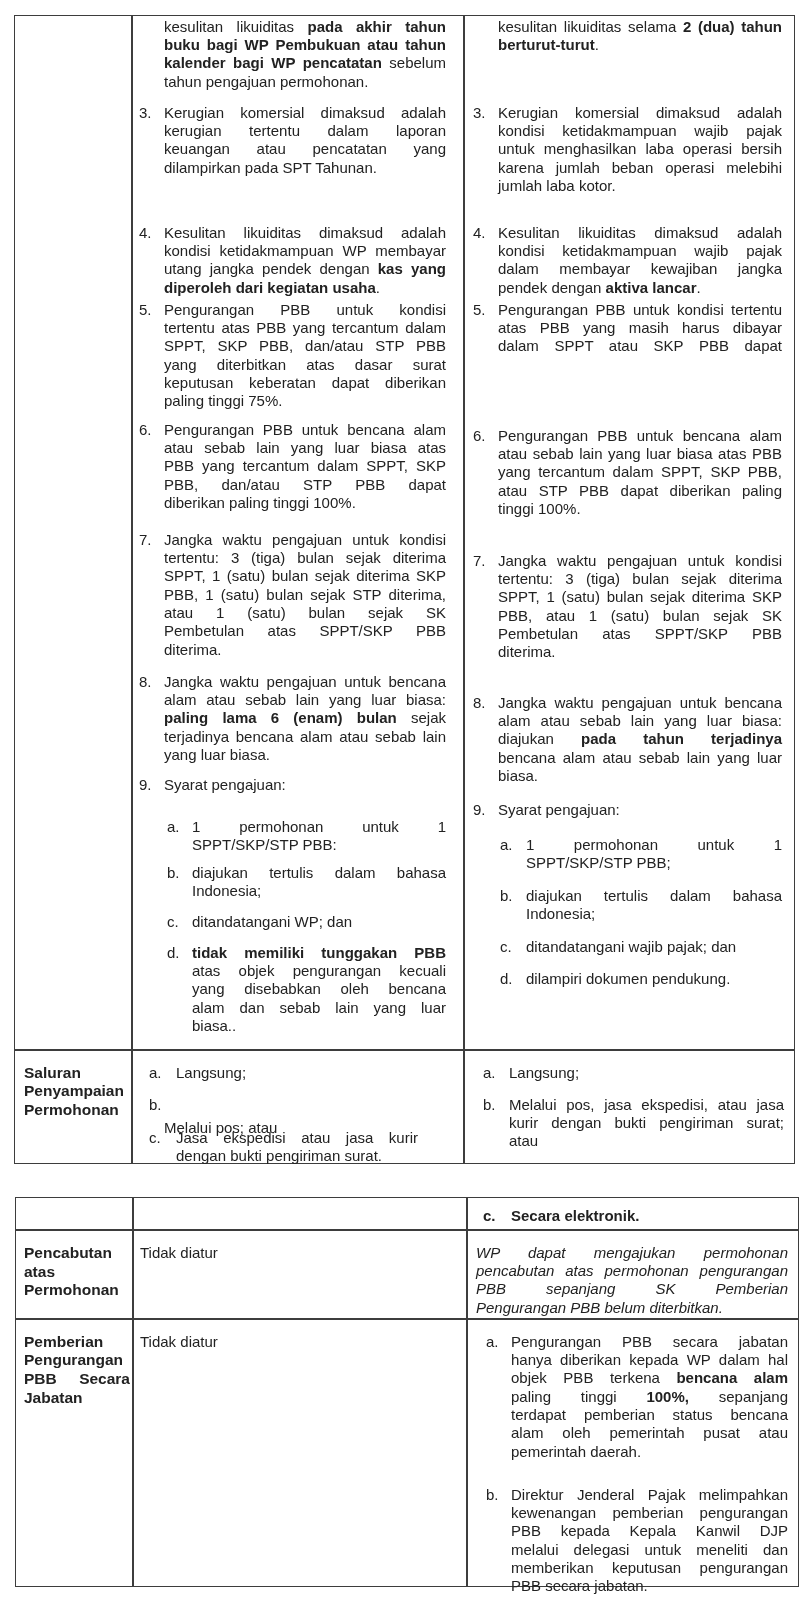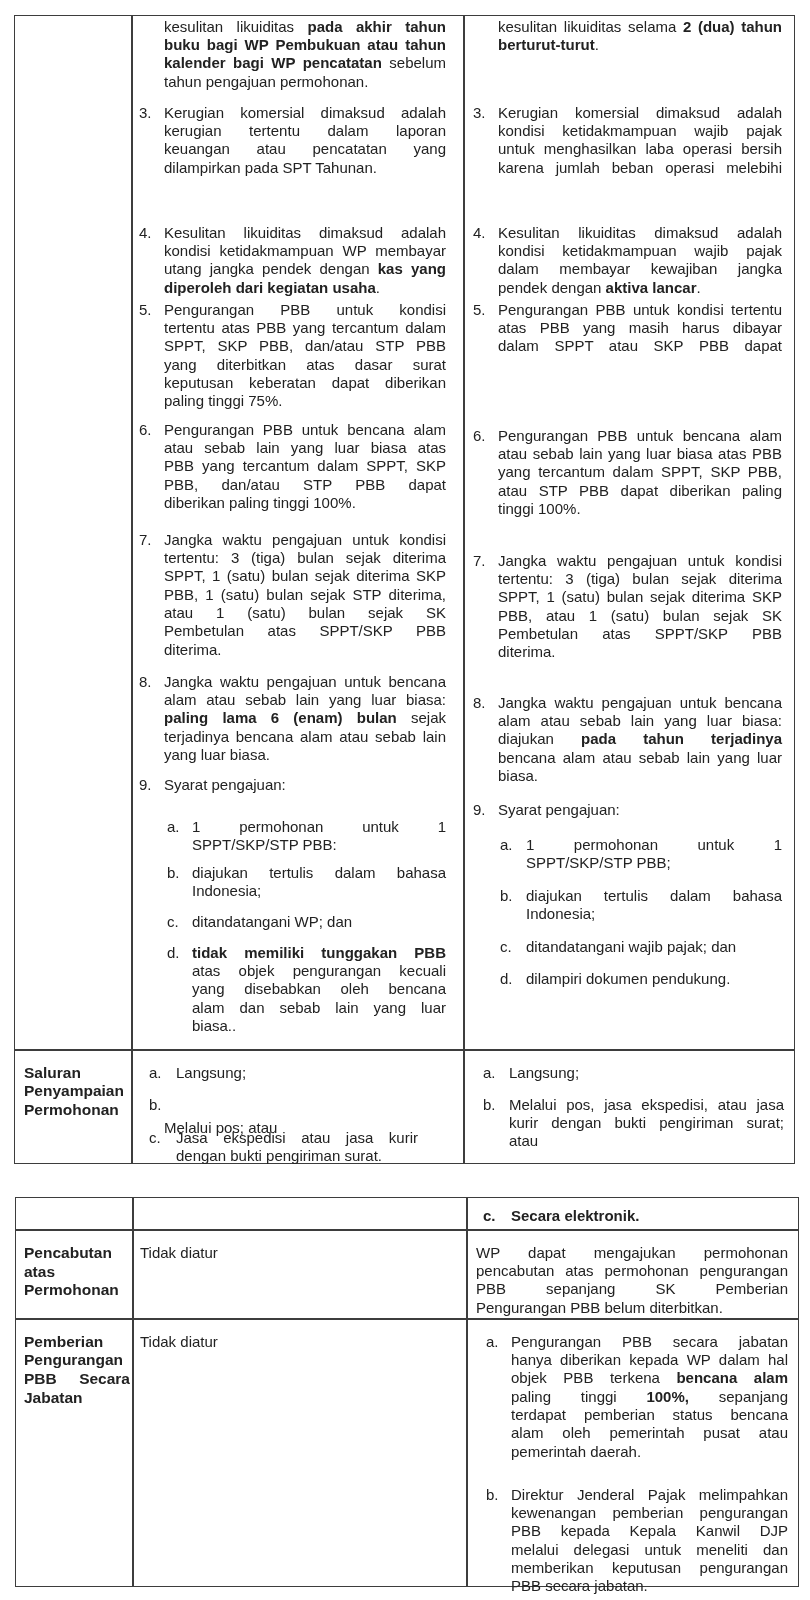--- a/index.html
+++ b/index.html
@@ -147,20 +147,21 @@
               <div class="ln"><span class="b">berturut-turut</span><span>.</span></div>
             </div>
           </div>
           <div class="blk" style="top: 88.85px;">
             <span class="mk" style="left: 459px;">3.</span>
             <div class="txt" style="left: 484px; width: 284px;">
               <div class="ln j">Kerugian komersial dimaksud adalah</div>
               <div class="ln j">kondisi ketidakmampuan wajib pajak</div>
               <div class="ln j">untuk menghasilkan laba operasi bersih</div>
               <div class="ln j">karena jumlah beban operasi melebihi</div>
+              <div class="ln">jumlah laba kotor.</div>
             </div>
           </div>
           <div class="blk" style="top: 208.85px;">
             <span class="mk" style="left: 459px;">4.</span>
             <div class="txt" style="left: 484px; width: 284px;">
               <div class="ln j">Kesulitan likuiditas dimaksud adalah</div>
               <div class="ln j">kondisi ketidakmampuan wajib pajak</div>
               <div class="ln j">dalam membayar kewajiban jangka</div>
               <div class="ln"><span>pendek dengan </span><span class="b">aktiva lancar</span><span>.</span></div>
             </div>
@@ -307,21 +308,21 @@
         </div>
         <div class="row">
           <div class="blk" style="top: 46.85px;">
             <div class="txt" style="left: 125px; width: 300px;">
               <div class="ln">Tidak diatur</div>
             </div>
           </div>
         </div>
         <div class="row">
           <div class="blk" style="top: 46.85px;">
-            <div class="txt" style="left: 461px; width: 312px;">
+            <div class="txt" style="left: 461px; width: 312px; font-style: italic;">
               <div class="ln j">WP dapat mengajukan permohonan</div>
               <div class="ln j">pencabutan atas permohonan pengurangan</div>
               <div class="ln j">PBB sepanjang SK Pemberian</div>
               <div class="ln">Pengurangan PBB belum diterbitkan.</div>
             </div>
           </div>
         </div>
       </div>
       <div class="row">
         <div class="lbl" style="left: 9px; top: 135.65px; width: 106px;">

